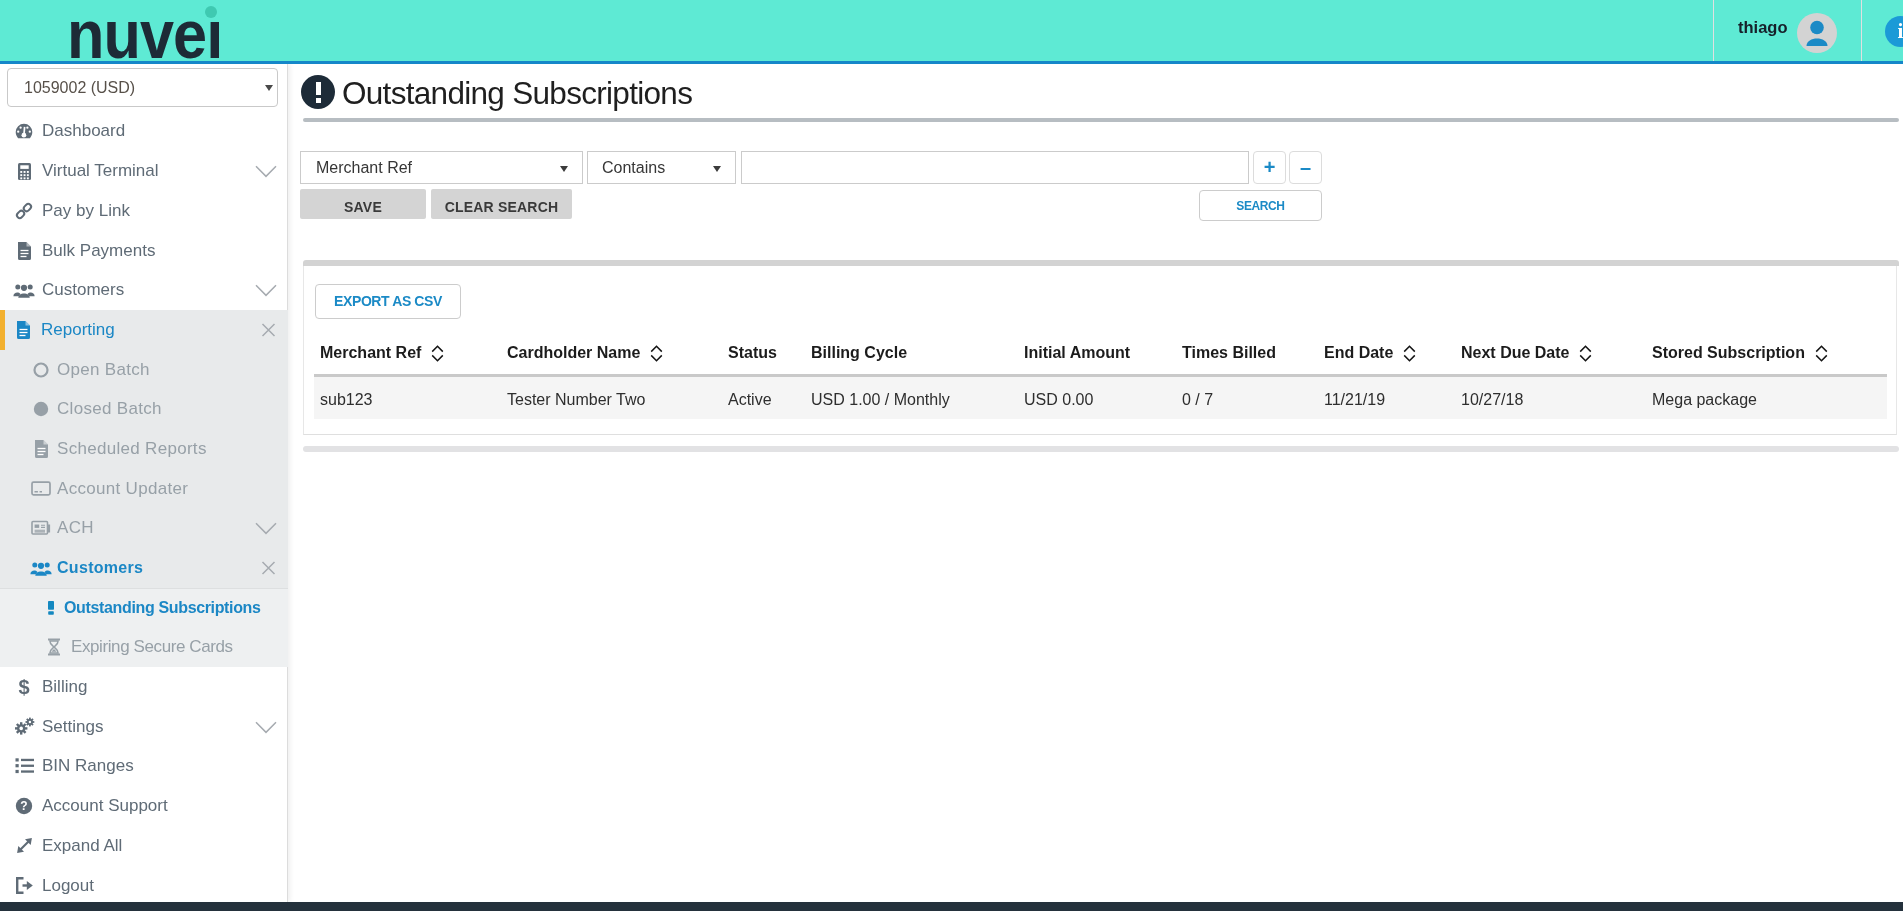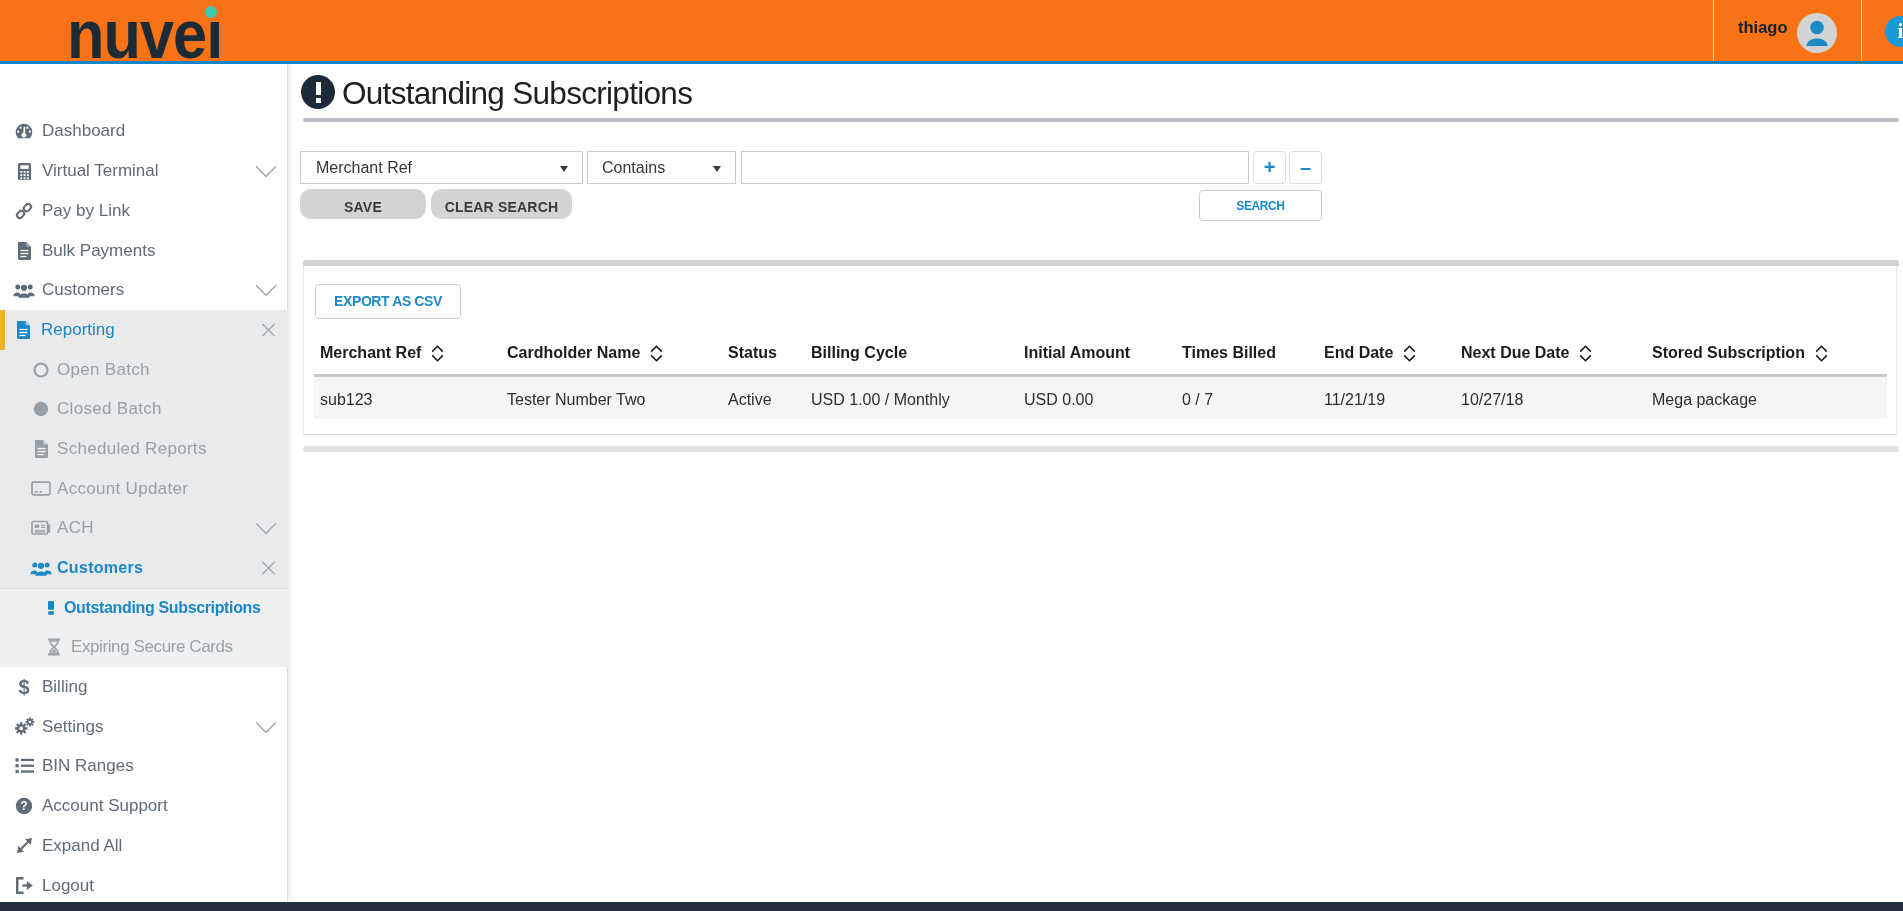--- a/index.html
+++ b/index.html
@@ -1,20 +1,20 @@
 <!DOCTYPE html>
 <html><head>
 <meta charset="utf-8">
 <style>
 * { margin:0; padding:0; box-sizing:border-box; }
 html,body { width:1903px; height:911px; overflow:hidden; background:#fff;
   font-family:"Liberation Sans", sans-serif; }
 
 .header { position:absolute; left:0; top:0; width:1903px; height:64px;
-  background:#f97316; border-bottom:3px solid #1587c9; z-index:30; }
+  background:#5eead4; border-bottom:3px solid #1587c9; z-index:30; }
 .logo { position:absolute; left:67px; top:6px; height:56px; }
 .logo-txt { font-weight:bold; font-size:68px; color:#1d2b36; letter-spacing:-1px;
   transform:scaleX(0.9); transform-origin:0 0; display:inline-block; line-height:56px; }
 .logo-dot { position:absolute; left:138px; top:0px; width:12px; height:12px;
   border-radius:50%; background:#3fc9b1; }
 .hdr-sep { position:absolute; top:0; width:1px; height:61px; background:#e0e0e0; }
 .thiago { position:absolute; left:1738px; top:18px; font-size:16.5px; font-weight:bold; color:#16202a; }
 .avatar { position:absolute; left:1797px; top:13px; width:40px; height:40px;
   border-radius:50%; background:#d3d3d3; }
 
@@ -62,21 +62,21 @@
   border-top:6px solid #3c3c3c; }
 #sel1 { left:11px; top:87px; width:283px; height:33px; line-height:31px; padding-left:15px; }
 #sel2 { left:298px; top:87px; width:149px; height:33px; line-height:31px; padding-left:14px; }
 #inp1 { position:absolute; left:452px; top:87px; width:508px; height:33px;
   border:1px solid #cbcbcb; background:#fff; }
 .pmbtn { position:absolute; top:87px; width:33px; height:33px; border:1px solid #dcdcdc;
   border-radius:4px; background:#fff; color:#1b8ac6; font-weight:bold; font-size:20px;
   text-align:center; line-height:30px; }
 #plus { left:964px; } #minus { left:1000px; }
 .graybtn { position:absolute; top:125px; height:30px; background:#d4d4d4; color:#3a3a3a;
-  font-weight:bold; font-size:14px; letter-spacing:0.2px; text-align:center; border-radius:11px; }
+  font-weight:bold; font-size:14px; letter-spacing:0.2px; text-align:center; border-radius:2px; }
 #save { left:11px; width:126px; line-height:37px; }
 #clear { left:142px; width:141px; line-height:37px; }
 #search { position:absolute; left:910px; top:126px; width:123px; height:31px;
   border:1px solid #ccc; border-radius:4px; background:#fff; color:#1b8ac6;
   font-weight:bold; font-size:12px; letter-spacing:-0.4px; text-align:center; line-height:31px; }
 
 .panel-top { position:absolute; left:14px; top:196px; width:1596px; height:6px;
   background:#d3d3d3; border-radius:3px 3px 0 0; }
 .panel { position:absolute; left:14px; top:202px; width:1594px; height:169px;
   background:#fff; border-left:1px solid #e7e7e7; border-right:1px solid #e7e7e7;
@@ -93,20 +93,21 @@
 .sort { display:inline-block; margin-left:10px; vertical-align:-4px; }
 .sort svg { display:block; }
 .hr2 { position:absolute; left:14px; top:382px; width:1596px; height:5.5px;
   background:#e2e2e4; border-radius:3px; }
 
 .footer { position:absolute; left:0; top:902px; width:1903px; height:9px; background:#24313c; z-index:40; }
 </style>
 </head>
 <body>
 <div class="sidebar">
+  <div class="acct">1059002 (USD)<span class="tri"></span></div>
   <div class="nav">
     <div class="it">
         <span class="ic" id="ic-dash">
           <svg width="18" height="16" viewBox="0 0 18 16">
             <path d="M9 0.8 A 8.3 8.3 0 0 1 17.3 9.1 C17.3 11.4 16.4 13.5 14.9 15.2 H3.1 C1.6 13.5 0.7 11.4 0.7 9.1 A 8.3 8.3 0 0 1 9 0.8 Z" fill="#5f6b76"></path>
             <circle cx="5.6" cy="4.7" r="1.15" fill="#fff"></circle>
             <circle cx="12.4" cy="4.7" r="1.15" fill="#fff"></circle>
             <circle cx="3.2" cy="8.7" r="1.15" fill="#fff"></circle>
             <circle cx="14.8" cy="8.7" r="1.15" fill="#fff"></circle>
             <path d="M9.6 3.9 L9.0 11.5" stroke="#fff" stroke-width="1.7"></path>

